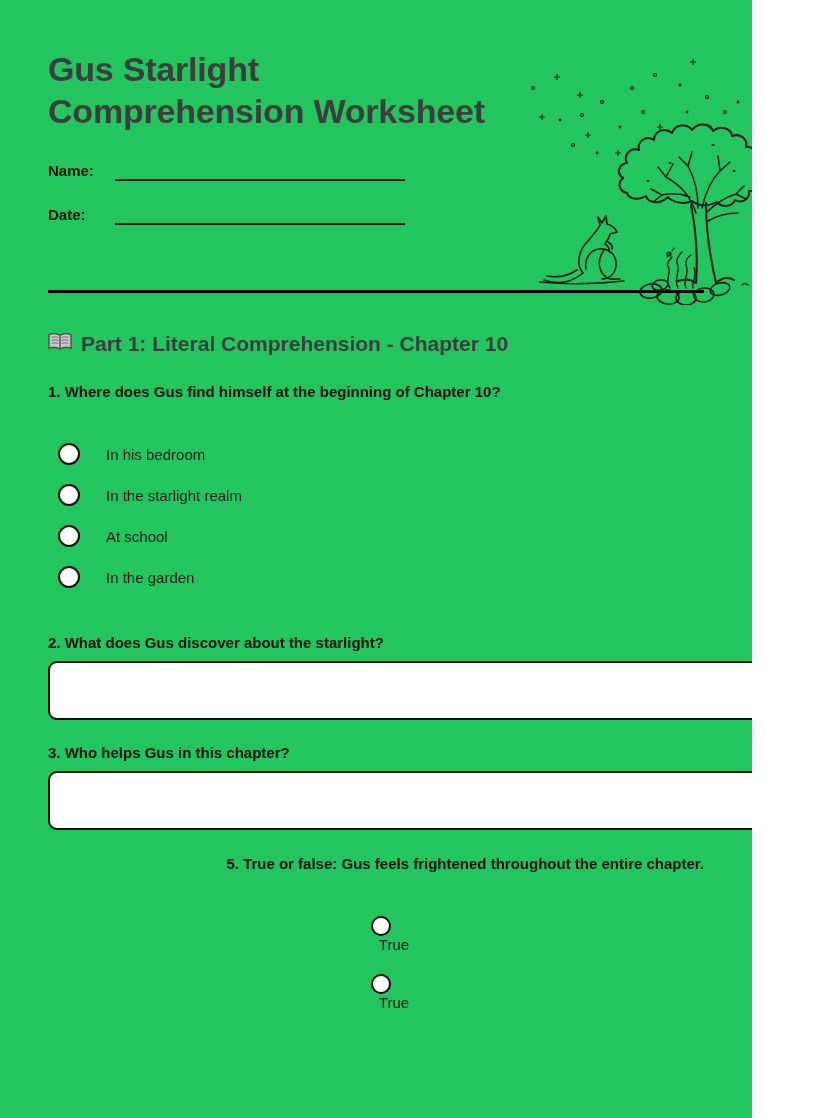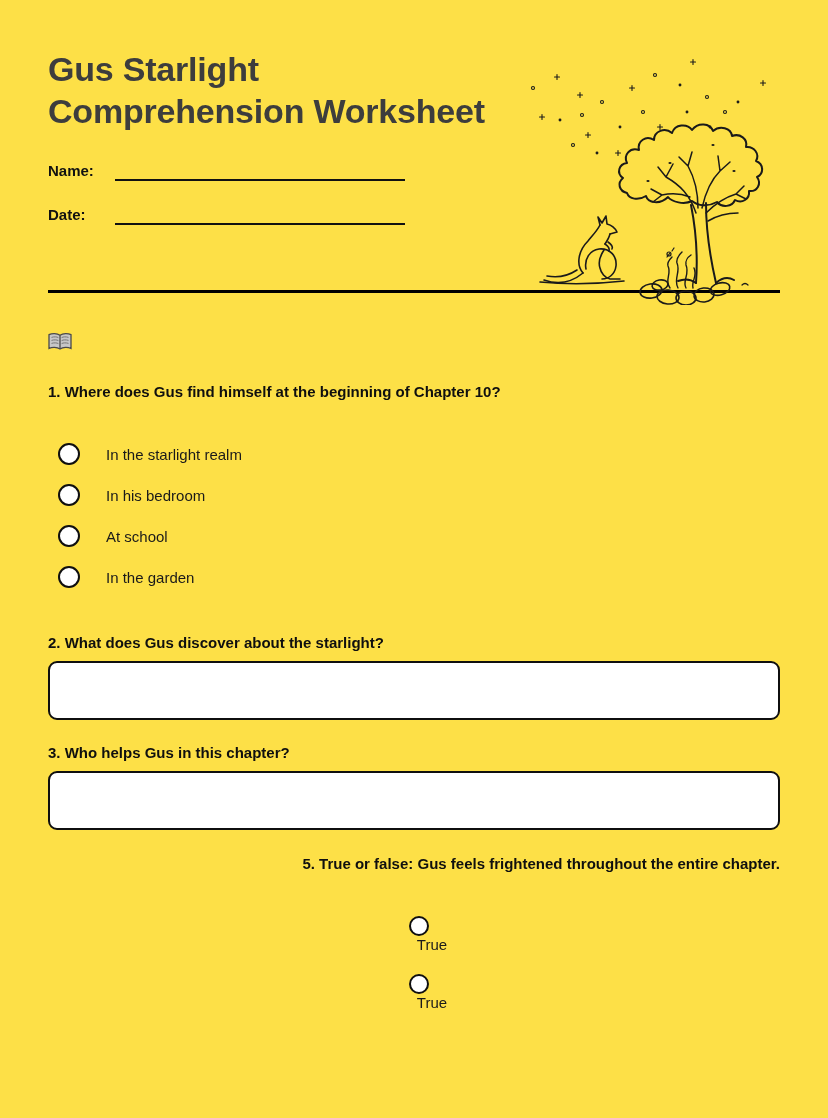--- a/index.html
+++ b/index.html
@@ -1,21 +1,21 @@
 <!DOCTYPE html>
 <html><head>
 <meta charset="utf-8">
 <style>
   * { margin: 0; padding: 0; box-sizing: border-box; }
   html, body { background: #ffffff; }
   .page {
     position: relative;
-    width: 828px;
+    width: 752px;
     height: 1118px;
-    background: #fde047;
+    background: #22c55e;
     font-family: "Liberation Sans", sans-serif;
     color: #1a1a1a;
     overflow: hidden;
   }
   .content { padding: 48px 48px 0 48px; }
 
   
   .title {
     width: 460px;
     font-size: 34px;
@@ -146,32 +146,33 @@
     <hr class="divider">
 
     <div class="section-heading">
       <span class="book-icon">
         <svg width="24" height="20" viewBox="0 0 24 20">
           <path d="M12 3.2 C9 1.2 4 1.2 1 2.7 L1 16.5 C4 15 9 15 12 17 C15 15 20 15 23 16.5 L23 2.7 C20 1.2 15 1.2 12 3.2 Z" fill="#c7c7c7" stroke="#4a4a4a" stroke-width="1.3"></path>
           <path d="M12 3.2 L12 17" stroke="#4a4a4a" stroke-width="1.3" fill="none"></path>
           <path d="M3.5 5.4 C6 4.6 8.8 4.7 10.4 5.6 M3.5 8.4 C6 7.6 8.8 7.7 10.4 8.6 M3.5 11.4 C6 10.6 8.8 10.7 10.4 11.6 M13.6 5.6 C15.2 4.7 18 4.6 20.5 5.4 M13.6 8.6 C15.2 7.7 18 7.6 20.5 8.4 M13.6 11.6 C15.2 10.7 18 10.6 20.5 11.4" stroke="#6f6f6f" stroke-width="0.9" fill="none"></path>
         </svg>
       </span>
+      <span>Part 1: Literal Comprehension - Chapter 10</span>
     </div>
 
     <p class="question q1">1. Where does Gus find himself at the beginning of Chapter 10?</p>
 
     <div class="options">
       <div class="option-row">
         <span class="radio"></span>
+        <span class="option-label">In his bedroom</span>
+      </div>
+      <div class="option-row">
+        <span class="radio"></span>
         <span class="option-label">In the starlight realm</span>
-      </div>
-      <div class="option-row">
-        <span class="radio"></span>
-        <span class="option-label">In his bedroom</span>
       </div>
       <div class="option-row">
         <span class="radio"></span>
         <span class="option-label">At school</span>
       </div>
       <div class="option-row">
         <span class="radio"></span>
         <span class="option-label">In the garden</span>
       </div>
     </div>

